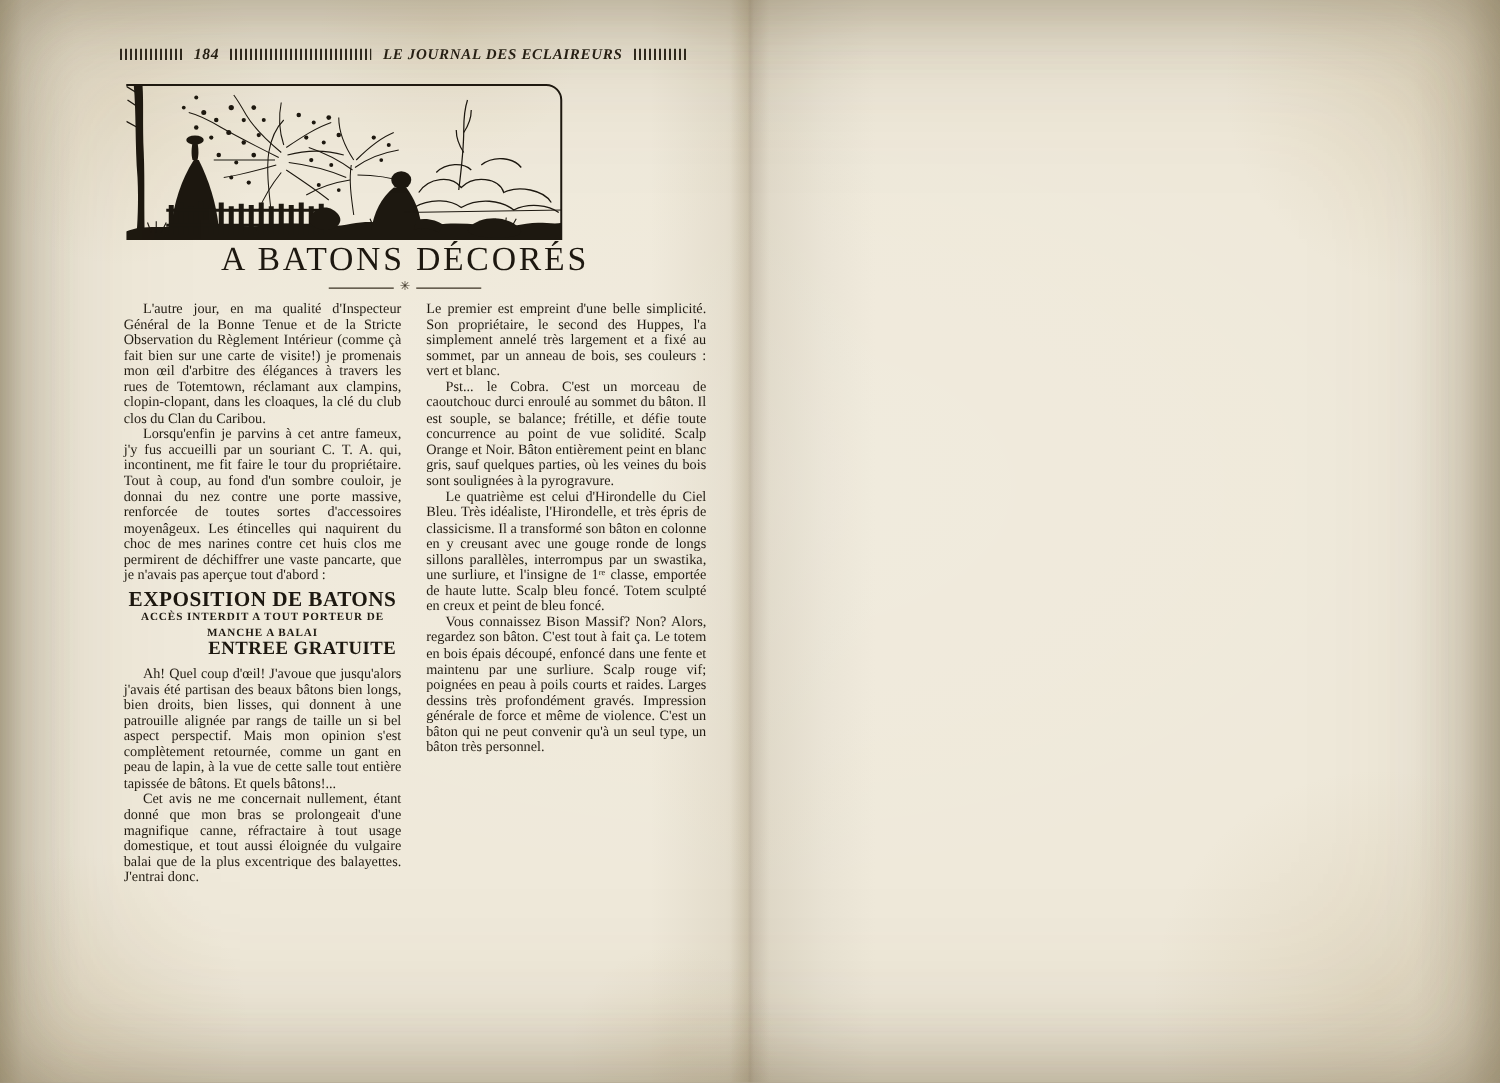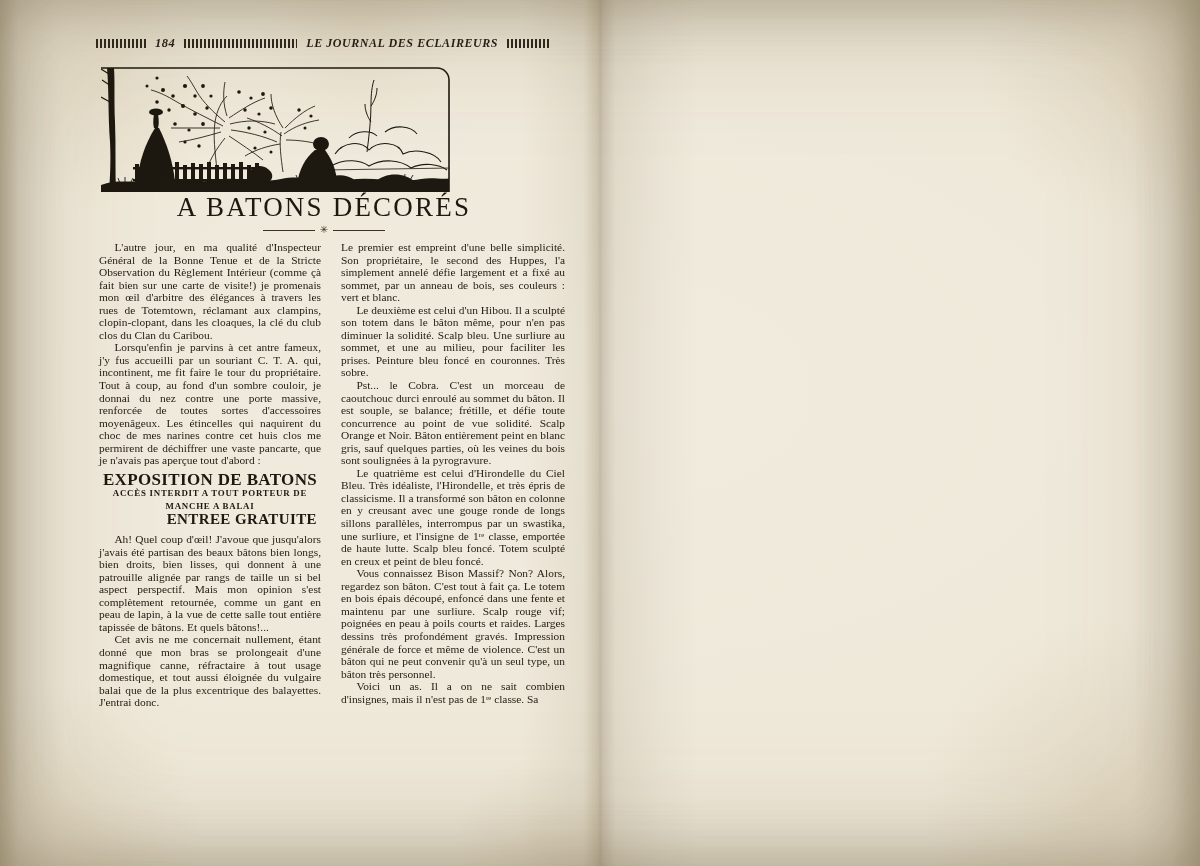--- a/index.html
+++ b/index.html
@@ -264,26 +264,24 @@
         <div class="s1">EXPOSITION DE BATONS</div>
         <div class="s2">ACCÈS INTERDIT A TOUT PORTEUR DE</div>
         <div class="s3">MANCHE A BALAI</div>
         <div class="s4">ENTREE GRATUITE</div>
       </div>
       <p>Ah! Quel coup d'œil! J'avoue que jusqu'alors j'avais été partisan des beaux bâtons bien longs, bien droits, bien lisses, qui donnent à une patrouille alignée par rangs de taille un si bel aspect perspectif. Mais mon opinion s'est complètement retournée, comme un gant en peau de lapin, à la vue de cette salle tout entière tapissée de bâtons. Et quels bâtons!...</p>
       <p>Cet avis ne me concernait nullement, étant donné que mon bras se prolongeait d'une magnifique canne, réfractaire à tout usage domestique, et tout aussi éloignée du vulgaire balai que de la plus excentrique des balayettes. J'entrai donc.</p>
     </div>
 
     <div class="col" id="L-col2">
-      <p class="noind">Le premier est empreint d'une belle simplicité. Son propriétaire, le second des Huppes, l'a simplement annelé défie largement et a fixé au sommet, par un anneau de bois, ses couleurs : vert et blanc.</p>
-      <p>Le deuxième est celui d'un Hibou. Il a sculpté son totem dans le bâton même, pour n'en pas diminuer la solidité. Scalp bleu. Une surliure au sommet, et une au milieu, pour faciliter les prises. Peinture bleu foncé en couronnes. Très sobre.</p>
+      <p class="noind">Le premier est empreint d'une belle simplicité. Son propriétaire, le second des Huppes, l'a simplement annelé très largement et a fixé au sommet, par un anneau de bois, ses couleurs : vert et blanc.</p>
       <p>Pst... le Cobra. C'est un morceau de caoutchouc durci enroulé au sommet du bâton. Il est souple, se balance; frétille, et défie toute concurrence au point de vue solidité. Scalp Orange et Noir. Bâton entièrement peint en blanc gris, sauf quelques parties, où les veines du bois sont soulignées à la pyrogravure.</p>
       <p>Le quatrième est celui d'Hirondelle du Ciel Bleu. Très idéaliste, l'Hirondelle, et très épris de classicisme. Il a transformé son bâton en colonne en y creusant avec une gouge ronde de longs sillons parallèles, interrompus par un swastika, une surliure, et l'insigne de 1ʳᵉ classe, emportée de haute lutte. Scalp bleu foncé. Totem sculpté en creux et peint de bleu foncé.</p>
       <p>Vous connaissez Bison Massif? Non? Alors, regardez son bâton. C'est tout à fait ça. Le totem en bois épais découpé, enfoncé dans une fente et maintenu par une surliure. Scalp rouge vif; poignées en peau à poils courts et raides. Larges dessins très profondément gravés. Impression générale de force et même de violence. C'est un bâton qui ne peut convenir qu'à un seul type, un bâton très personnel.</p>
-      <p>Voici un as. Il a on ne sait combien d'insignes, mais il n'est pas de 1ʳᵉ classe. Sa</p>
     </div>
   </div>
 
   <div class="page" id="page-right">
 
     
 
     
 
     

